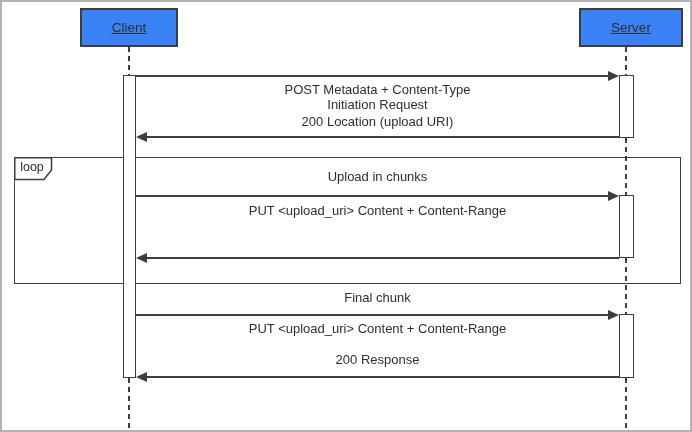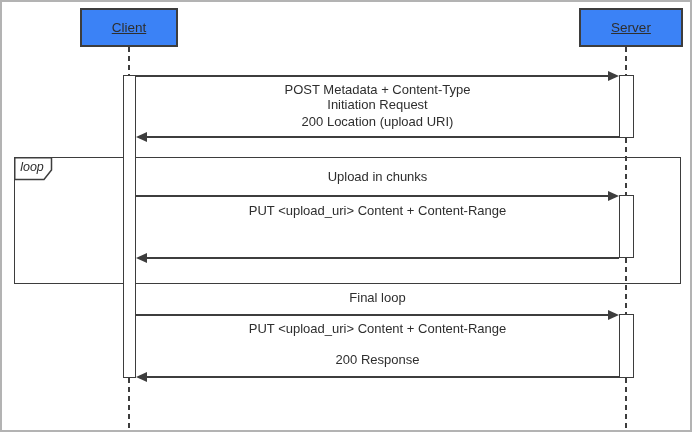--- a/index.html
+++ b/index.html
@@ -73,21 +73,20 @@
     box-sizing: border-box;
   }
   .loop-tab-svg { position: absolute; left: 12px; top: 155px; }
   .loop-tab-text {
     position: absolute;
     left: 14px; top: 157px;
     width: 32px; height: 17px;
     line-height: 17px;
     text-align: center;
     font-size: 12.5px;
-    font-style: italic;
   }
 </style>
 </head>
 <body>
 
 <div id="canvas">
 
   <div class="lifeline" style="left:126px; top:45px; height:28px;"></div>
   <div class="lifeline" style="left:126px; top:376px; height:50px;"></div>
   <div class="lifeline" style="left:623px; top:45px; height:28px;"></div>
@@ -101,21 +100,21 @@
   <div class="msg-line" style="left:134px; top:73px; width:474px;"></div>
   <div class="msg-text" style="top:80px;">POST Metadata + Content-Type</div>
   <div class="msg-text" style="top:112px;">200 Location (upload URI)</div>
   <div class="msg-line" style="left:144px; top:134px; width:473px;"></div>
 
   <div class="msg-text" style="top:167px;">Upload in chunks</div>
   <div class="msg-line" style="left:134px; top:193px; width:474px;"></div>
   <div class="msg-text" style="top:201px;">PUT &lt;upload_uri&gt; Content + Content-Range</div>
   <div class="msg-line" style="left:144px; top:255px; width:473px;"></div>
 
-  <div class="msg-text" style="top:288px;">Final loop</div>
+  <div class="msg-text" style="top:288px;">Final chunk</div>
   <div class="msg-line" style="left:134px; top:312px; width:474px;"></div>
   <div class="msg-text" style="top:319px;">PUT &lt;upload_uri&gt; Content + Content-Range</div>
   <div class="msg-text" style="top:350px;">200 Response</div>
   <div class="msg-line" style="left:144px; top:374px; width:473px;"></div>
 
   <div class="activation" style="left:121px; top:73px; width:13px; height:303px;"></div>
   <div class="activation" style="left:617px; top:73px; width:15px; height:63px;"></div>
   <div class="activation" style="left:617px; top:193px; width:15px; height:63px;"></div>
   <div class="activation" style="left:617px; top:312px; width:15px; height:64px;"></div>
 

